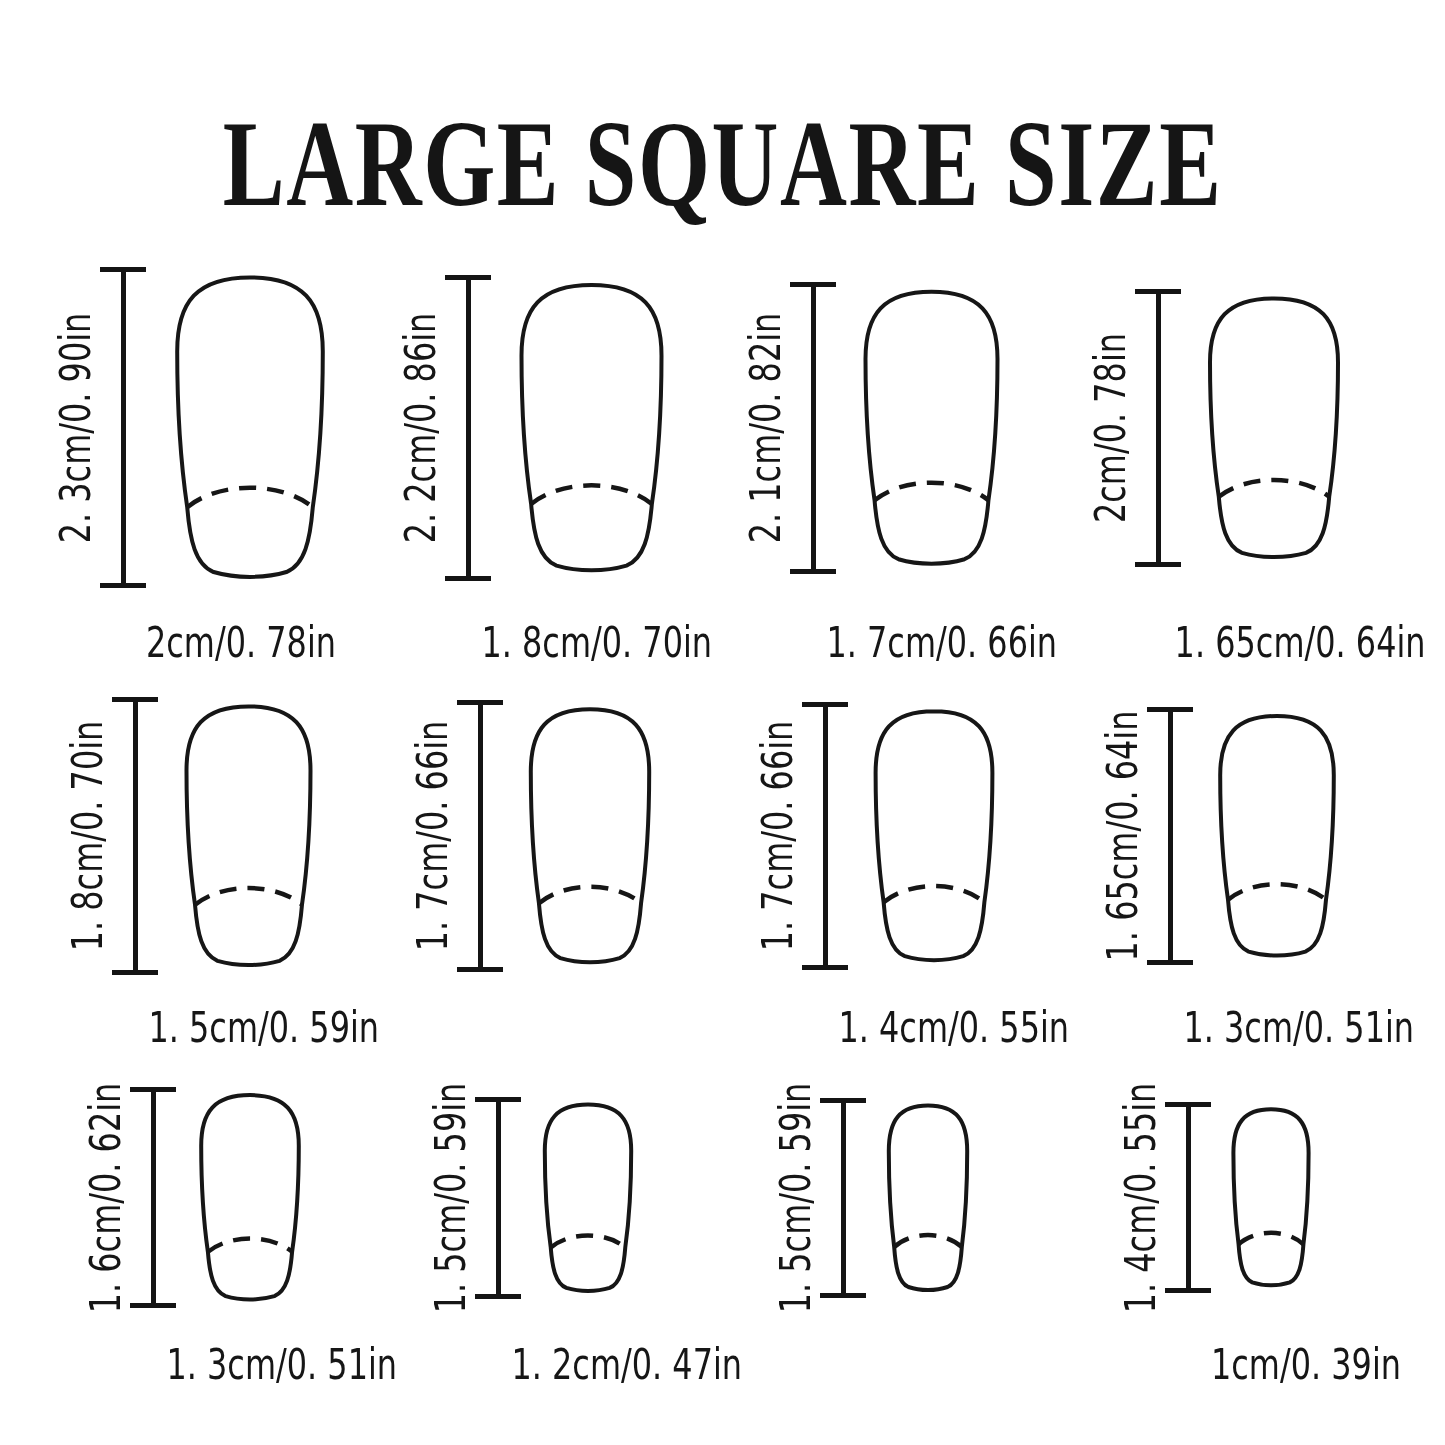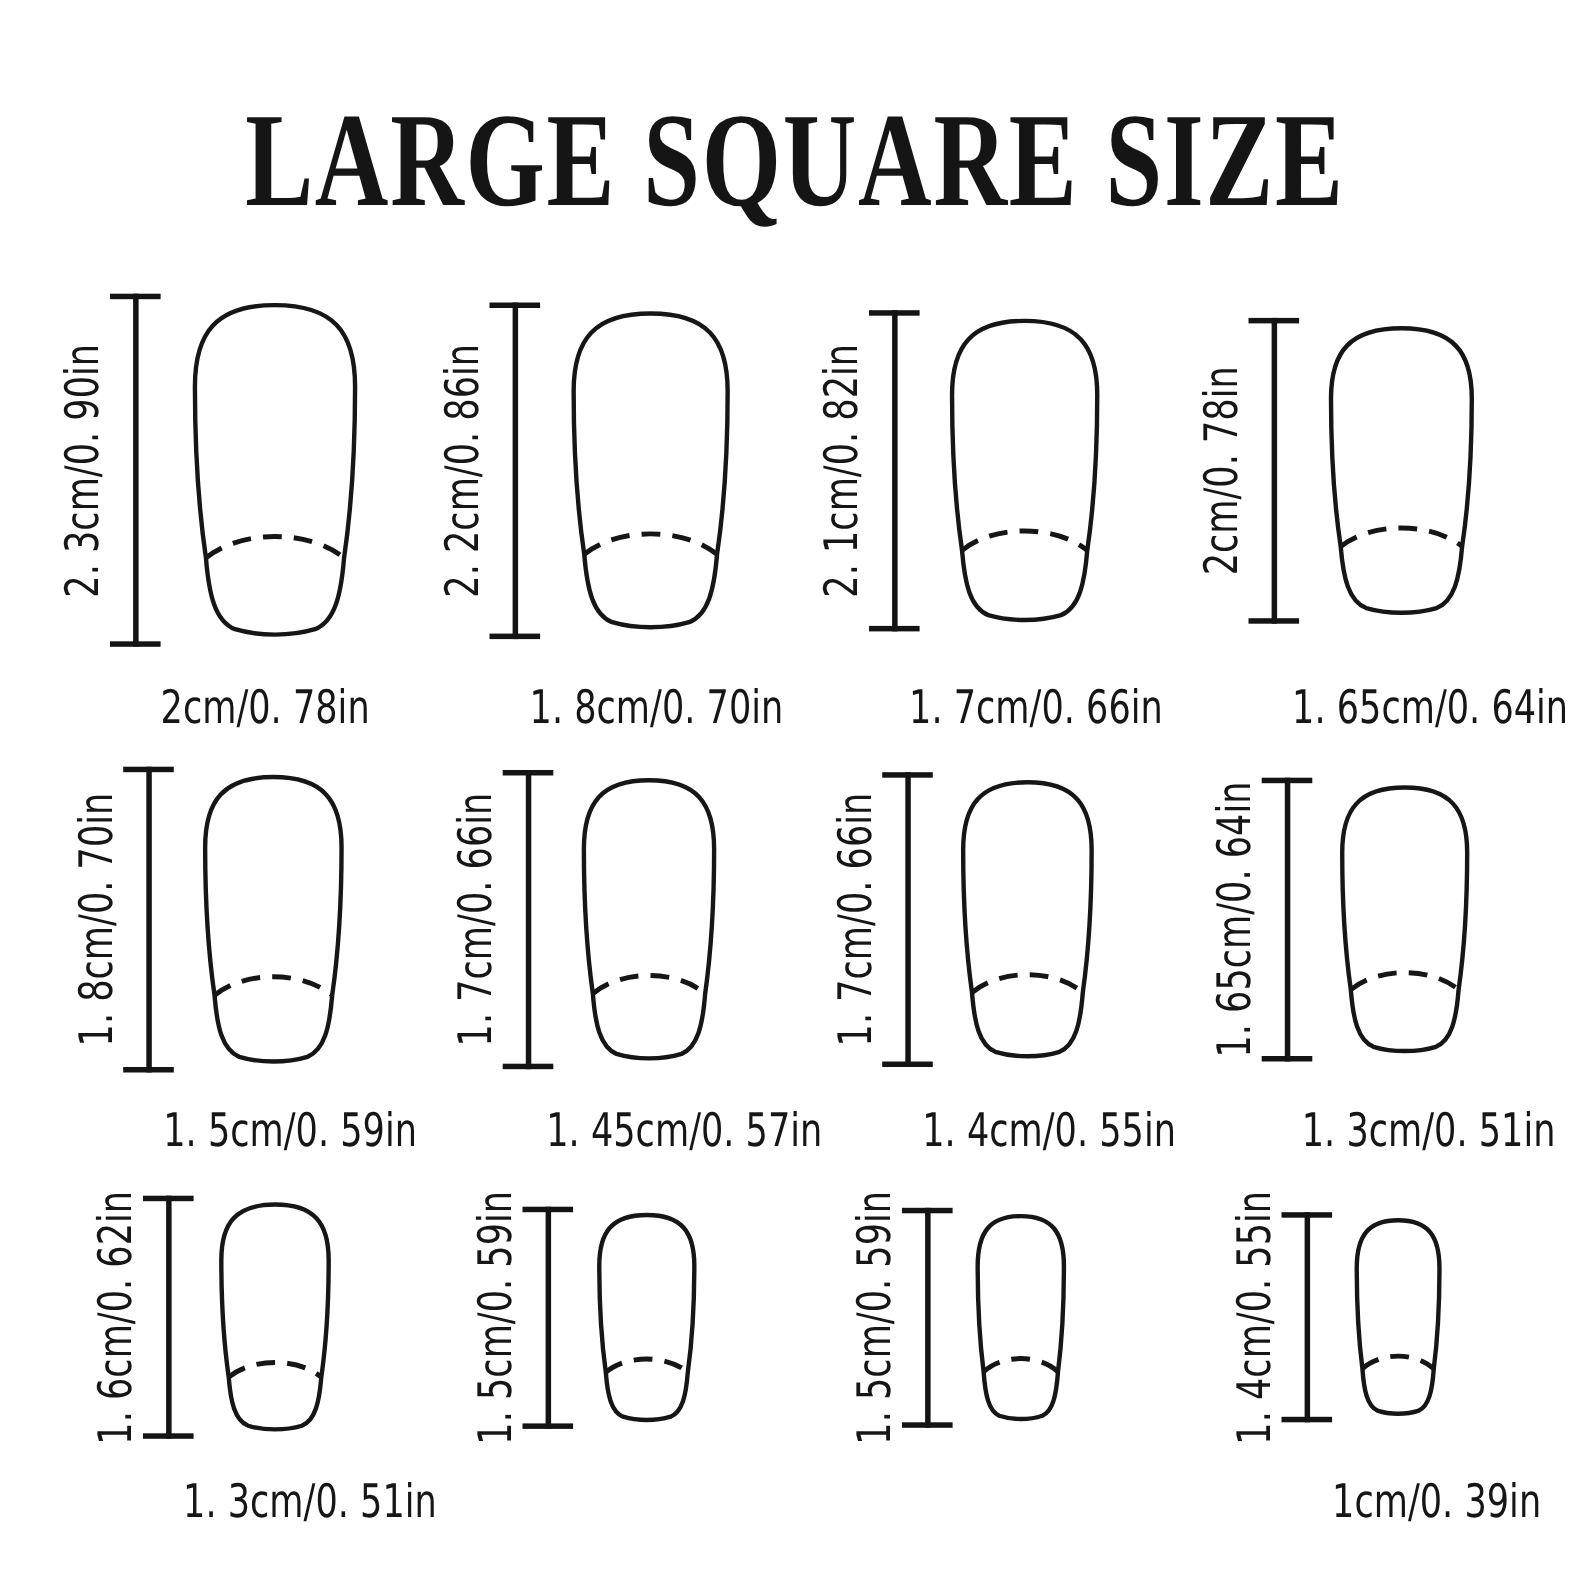--- a/index.html
+++ b/index.html
@@ -7,21 +7,21 @@
     width:1445px; height:1445px;
     background:#ffffff;
     position:relative;
     font-family:"DejaVu Sans", sans-serif;
     color:#111;
     overflow:hidden;
   }
 
   
   .title-wrap {
-    position:absolute; top:76px; left:0; width:100%;
+    position:absolute; top:94px; left:0; width:100%;
     text-align:center;
   }
   .title {
     display:inline-block;
     font-family:"Liberation Serif", serif;
     font-weight:bold;
     font-size:122px;
     letter-spacing:2px;
     transform:scaleX(0.76);
     white-space:nowrap;
@@ -180,21 +180,20 @@
   </div>
   <div class="cell c6">
     <div class="hbox">
         <span class="hlabel">1. 7cm/0. 66in</span>
       </div>
     <div class="ruler"></div>
     <svg class="nail-svg" viewBox="0 0 100 170" preserveAspectRatio="none" xmlns="http://www.w3.org/2000/svg">
       <path class="outline" d="M 50 4 C 21 4, 10 17, 10 44 C 10 78, 12.5 108, 15.5 128 C 17 146, 20 159, 30 163 C 42 166.5, 58 166.5, 70 163 C 80 159, 83 146, 84.5 128 C 87.5 108, 90 78, 90 44 C 90 17, 79 4, 50 4 Z"></path>
       <path class="smile" d="M 15.5 128 C 33 114, 67 114, 84.5 128"></path>
     </svg>
-    <div class="wlabel"><span>1. 45cm/0. 57in</span></div>
   </div>
   <div class="cell c7">
     <div class="hbox">
         <span class="hlabel">1. 7cm/0. 66in</span>
       </div>
     <div class="ruler"></div>
     <svg class="nail-svg" viewBox="0 0 100 170" preserveAspectRatio="none" xmlns="http://www.w3.org/2000/svg">
       <path class="outline" d="M 50 4 C 21 4, 10 17, 10 44 C 10 78, 12.5 108, 15.5 128 C 17 146, 20 159, 30 163 C 42 166.5, 58 166.5, 70 163 C 80 159, 83 146, 84.5 128 C 87.5 108, 90 78, 90 44 C 90 17, 79 4, 50 4 Z"></path>
       <path class="smile" d="M 15.5 128 C 33 114, 67 114, 84.5 128"></path>
     </svg>
@@ -227,20 +226,21 @@
   </div>
   <div class="cell c10">
     <div class="hbox">
         <span class="hlabel">1. 5cm/0. 59in</span>
       </div>
     <div class="ruler"></div>
     <svg class="nail-svg" viewBox="0 0 100 170" preserveAspectRatio="none" xmlns="http://www.w3.org/2000/svg">
       <path class="outline" d="M 50 4 C 21 4, 10 17, 10 44 C 10 78, 12.5 108, 15.5 128 C 17 146, 20 159, 30 163 C 42 166.5, 58 166.5, 70 163 C 80 159, 83 146, 84.5 128 C 87.5 108, 90 78, 90 44 C 90 17, 79 4, 50 4 Z"></path>
       <path class="smile" d="M 15.5 128 C 33 114, 67 114, 84.5 128"></path>
     </svg>
+    <div class="wlabel"><span>1. 2cm/0. 47in</span></div>
   </div>
   <div class="cell c11">
     <div class="hbox">
         <span class="hlabel">1. 5cm/0. 59in</span>
       </div>
     <div class="ruler"></div>
     <svg class="nail-svg" viewBox="0 0 100 170" preserveAspectRatio="none" xmlns="http://www.w3.org/2000/svg">
       <path class="outline" d="M 50 4 C 21 4, 10 17, 10 44 C 10 78, 12.5 108, 15.5 128 C 17 146, 20 159, 30 163 C 42 166.5, 58 166.5, 70 163 C 80 159, 83 146, 84.5 128 C 87.5 108, 90 78, 90 44 C 90 17, 79 4, 50 4 Z"></path>
       <path class="smile" d="M 15.5 128 C 33 114, 67 114, 84.5 128"></path>
     </svg>

